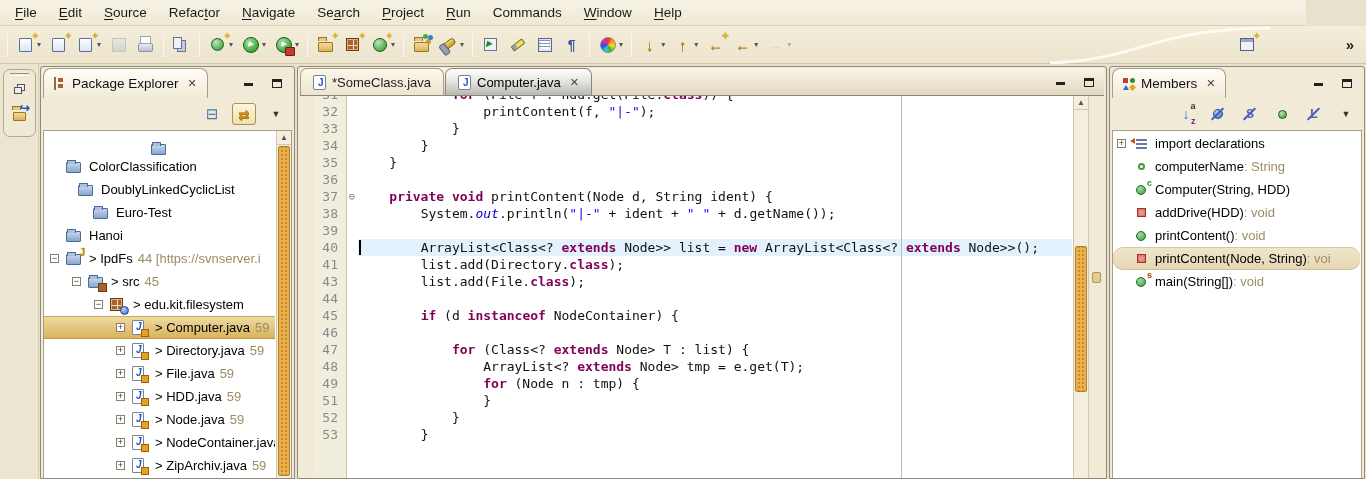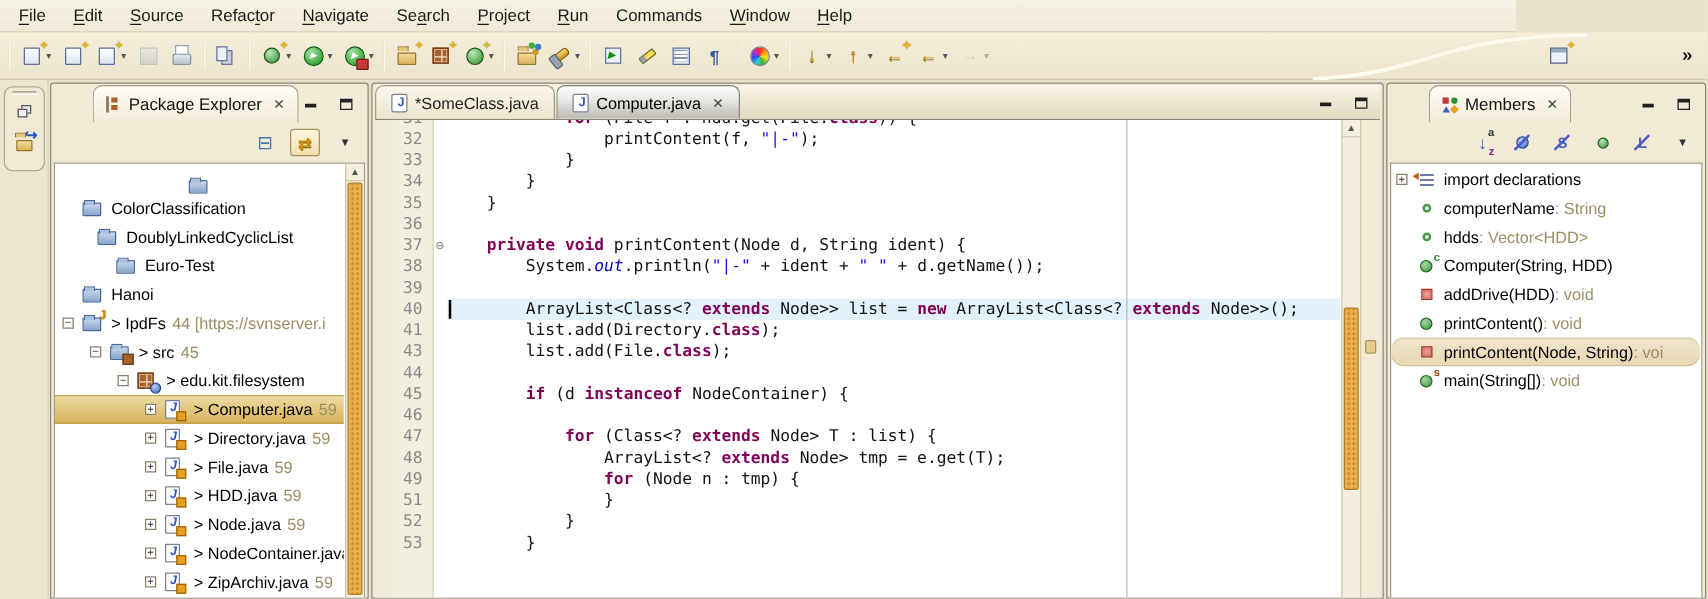--- a/index.html
+++ b/index.html
@@ -1,20 +1,20 @@
 <!DOCTYPE html>
 <html><head>
 <meta charset="utf-8">
 <style>
   * { margin:0; padding:0; box-sizing:border-box; }
   html,body { width:1366px; height:479px; overflow:hidden; }
   body { font-family:"Liberation Sans", sans-serif; font-size:13px; background:#e8e1cc; position:relative; color:#111; }
 
   
-  .menubar { position:absolute; left:0; top:0; width:1213px; height:26px;
+  .menubar { position:absolute; left:0; top:0; width:1306px; height:26px;
     background:linear-gradient(#f6f2e4,#efe9d6); border-bottom:1px solid #d8cfb6;
     display:flex; align-items:center; padding-left:4px; }
   .menu-item { padding:3px 11px; font-size:13.5px; color:#1a1a1a; cursor:default; }
   .menu-item u { text-underline-offset:2px; }
 
   
   .toolbar { position:absolute; left:0; top:26px; width:1366px; height:38px;
     background:linear-gradient(#f3edda,#ece4cd); border-bottom:1px solid #cfc6ac;
     display:flex; align-items:center; padding-left:2px; }
   .tb-curve { position:absolute; left:1050px; top:0; pointer-events:none; }
@@ -63,21 +63,21 @@
   .strip-box { position:absolute; left:3px; top:5px; width:33px; height:68px; border:1px solid #b3a98c; border-radius:7px; background:#f0e9d5; }
   .strip-handle { margin:3px auto 0; width:19px; height:3px; border-top:1px solid #9a9176; border-bottom:1px solid #fff; }
   .strip-btn { width:24px; height:22px; margin:2px auto 0; display:flex; align-items:center; justify-content:center; }
   .ic-restore i { display:block; width:8px; height:7px; border:1px solid #555; background:#eee; box-shadow:3px -3px 0 -1px #eee, 3px -3px 0 0 #555; margin:3px 0 0 -3px; }
   .ic-openpersp { position:relative; }
   .ic-openpersp i { display:block; width:13px; height:9px; background:linear-gradient(#f3dc9a,#ddb25c); border:1px solid #9a7426; margin-top:6px; }
   .ic-openpersp::after { content:"↪"; position:absolute; top:-3px; right:-1px; color:#2a55c0; font-weight:bold; font-size:12px; }
 
   .panel { position:absolute; background:#f1ead6; border:1px solid #8f887b; border-radius:3px 3px 0 0; }
   .view-tab { position:absolute; top:1px; left:2px; height:30px; background:linear-gradient(#fffdf8,#f1ead6);
-    border:1px solid #a89e85; border-bottom:none; border-radius:8px 8px 0 0; display:flex; align-items:center; padding:0 10px; gap:6px;margin-left:31px; }
+    border:1px solid #a89e85; border-bottom:none; border-radius:8px 8px 0 0; display:flex; align-items:center; padding:0 10px; gap:6px; }
   .view-tab .title { font-size:13.5px; color:#111; }
   .tab-close { font-size:11px; color:#444; margin-left:3px; }
   .minmax { position:absolute; top:7px; display:flex; gap:9px; }
   .ic-min i { display:block; width:9px; height:5px; border-bottom:3px solid #222; }
   .ic-max i { display:block; width:10px; height:9px; border:1px solid #222; border-top:3px solid #222; }
   .view-toolbar { position:absolute; top:33px; right:6px; height:28px; display:flex; align-items:center; gap:8px; }
   .vt-btn { display:flex; align-items:center; justify-content:center; width:24px; height:22px; }
   .vt-btn.pressed { background:linear-gradient(#fdf6e0,#f0dfae); border:1px solid #a8925a; border-radius:3px; }
   .ic-collapseall { color:#4a7ab5; font-size:15px; }
   .ic-linkeditor { color:#cd9016; font-weight:bold; font-size:13px; text-shadow:0 1px 0 #8a5c00; }
@@ -706,28 +706,20 @@
         <div class="member-row">
           <span class="toggle none">+</span>
           <span class="m-ic m-field">
             <i></i>
           </span>
           <span class="member-label">computerName</span>
           <span class="member-type"> : String</span>
         </div>
         <div class="member-row">
           <span class="toggle none">+</span>
-          <span class="m-ic m-field">
-            <i></i>
-          </span>
-          <span class="member-label">hdds</span>
-          <span class="member-type"> : Vector&lt;HDD&gt;</span>
-        </div>
-        <div class="member-row">
-          <span class="toggle none">+</span>
           <span class="m-ic m-pub">
             <i></i>
             <span class="m-sup c">c</span>
           </span>
           <span class="member-label">Computer(String, HDD)</span>
         </div>
         <div class="member-row">
           <span class="toggle none">+</span>
           <span class="m-ic m-priv">
             <i></i>

